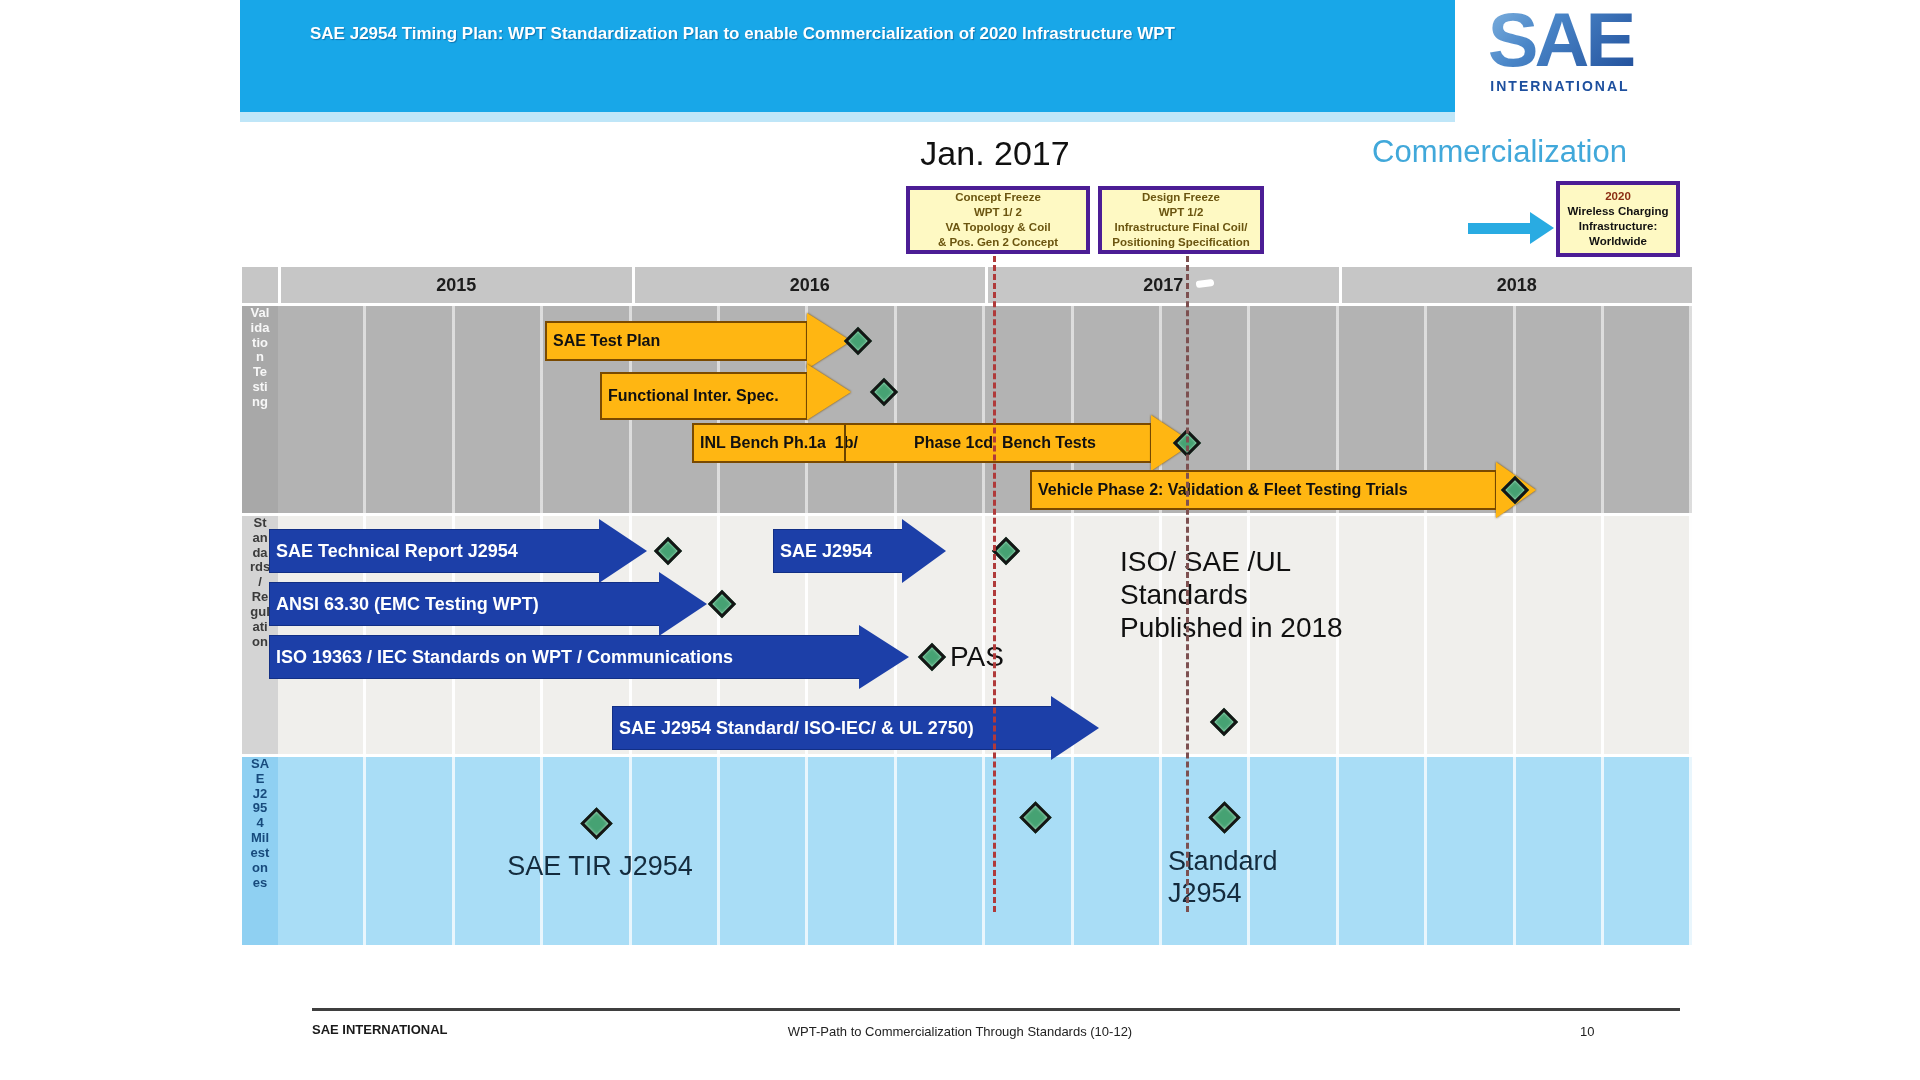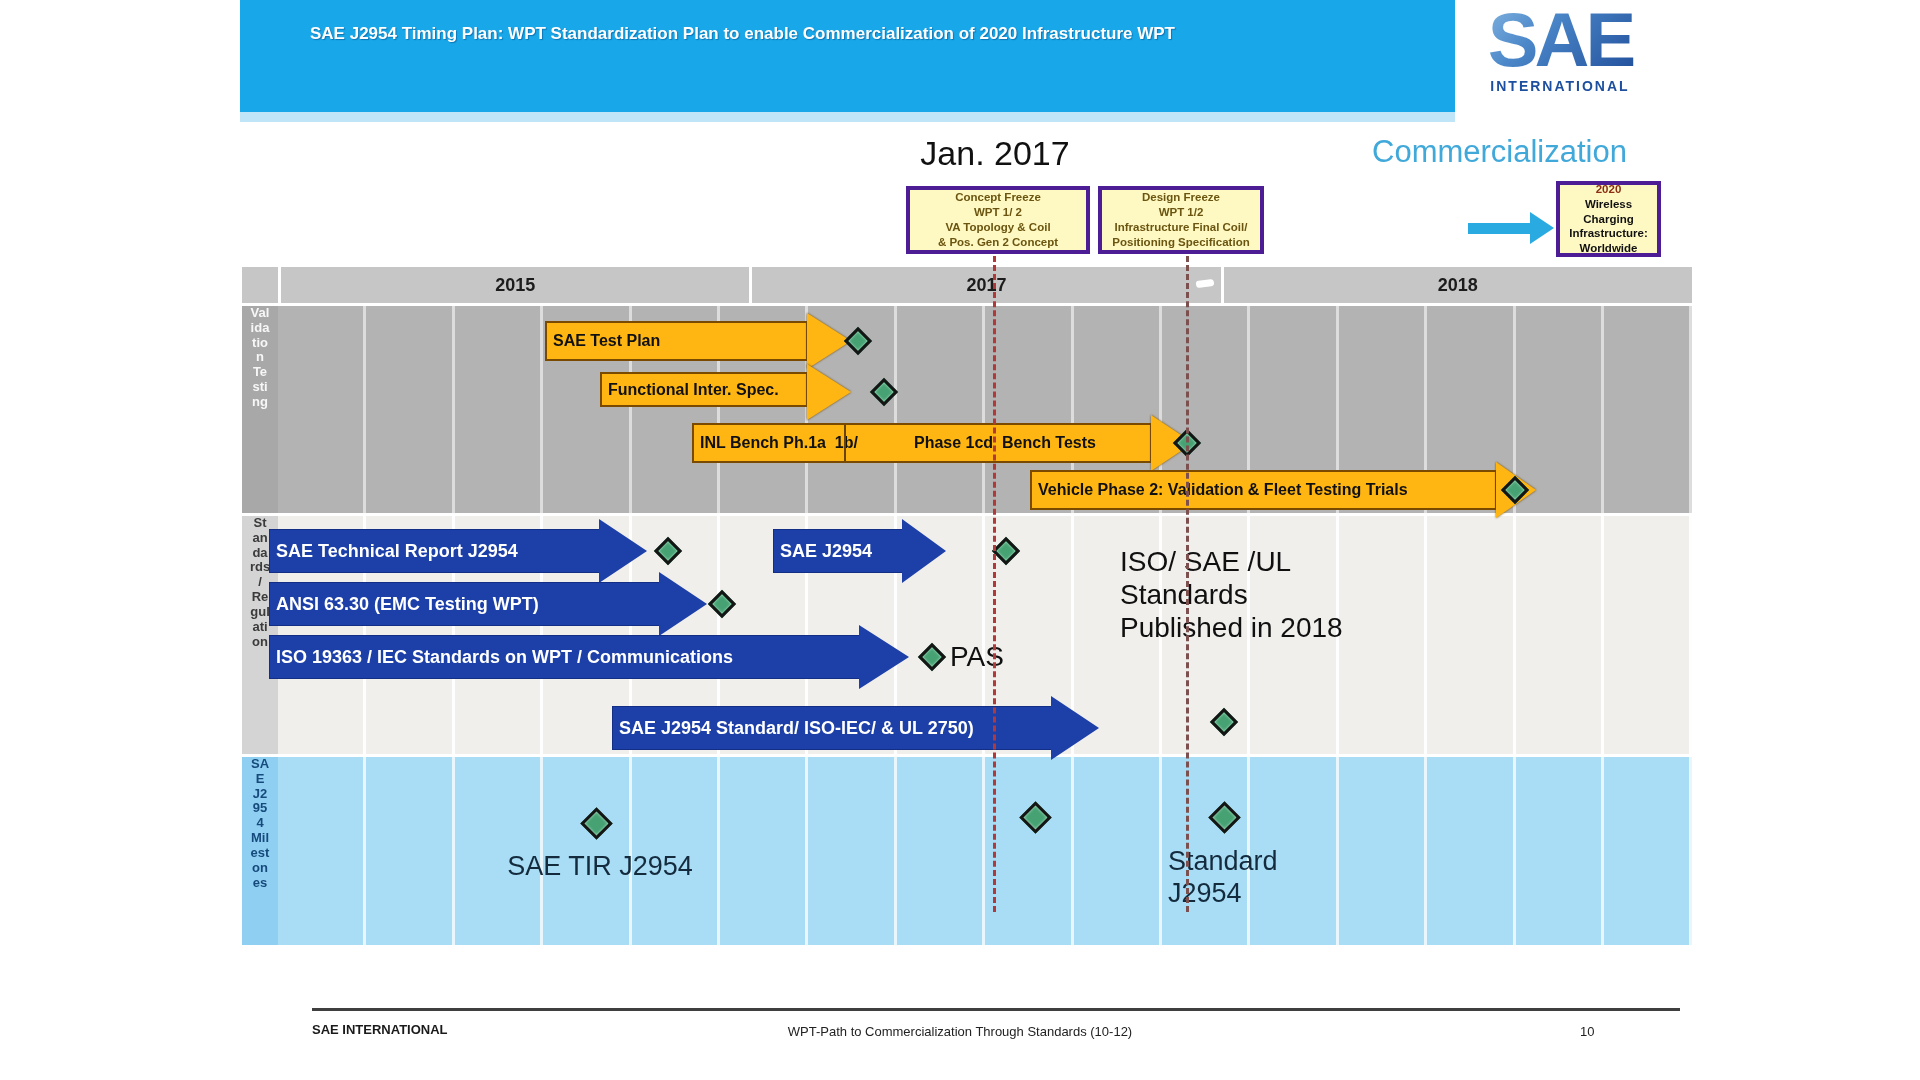--- a/index.html
+++ b/index.html
@@ -20,21 +20,21 @@
   .logo-sub{font-size:14px;font-weight:bold;color:#1d4f9e;letter-spacing:2px;margin-top:-2px;}
 
   .jan2017{left:880px;top:134px;width:230px;text-align:center;font-size:34px;color:#111;}
   .commercial{left:1372px;top:134px;font-size:31px;color:#41a8da;}
 
   .callout{background:#fef9c3;border:4px solid #4c1d95;text-align:center;
            font-size:11.5px;font-weight:bold;line-height:1.3;color:#6b5510;
            display:flex;align-items:center;justify-content:center;box-sizing:border-box;}
   .co1{left:906px;top:186px;width:184px;height:68px;}
   .co2{left:1098px;top:186px;width:166px;height:68px;}
-  .co3{left:1556px;top:181px;width:105px;height:76px;flex-direction:column;color:#111;}
+  .co3{left:1556px;top:181px;width:124px;height:76px;flex-direction:column;color:#111;}
   .co3 .yr{color:#8b2e12;}
   .mini-arrow-body{left:1468px;top:223px;width:62px;height:11px;background:#29abe2;}
   .mini-arrow-tip{left:1530px;top:212px;width:0;height:0;border-top:16px solid transparent;
                   border-bottom:16px solid transparent;border-left:24px solid #29abe2;}
 
   
   .year-band{left:242px;top:267px;width:1450px;height:36px;display:flex;gap:3px;}
   .year-stub{width:36px;background:#c6c6c6;}
   .year-cell{flex:1;background:#c6c6c6;display:flex;align-items:center;justify-content:center;
              font-size:18px;font-weight:bold;color:#1c1c1c;}
@@ -111,20 +111,21 @@
   <div class="abs callout co3">
     <div class="yr">2020</div>
     <div class="pre">Wireless Charging
 Infrastructure:
 Worldwide</div>
   </div>
 
   <div class="abs year-band">
     <div class="year-stub"></div>
     <div class="year-cell">2015</div>
+    <div class="year-cell">2016</div>
     <div class="year-cell">2017</div>
     <div class="year-cell">2018</div>
   </div>
   <div class="abs band-artifact"></div>
 
   <div class="abs row-stub stub-validation pre">Val
 ida
 tio
 n
 Te
@@ -150,21 +151,21 @@
 est
 on
 es</div>
   <div class="abs plot plot-milestones"></div>
 
   <div class="abs harrow oarrow" style="left:545px;top:313px;">
     <div class="bar" style="left:0;top:8px;height:40px;width:263px;">SAE Test Plan</div>
     <div class="tip" style="left:262px;top:0;"></div>
   </div>
   <div class="abs harrow oarrow" style="left:600px;top:364px;">
-    <div class="bar" style="left:0;top:8px;height:35px;width:208px;">Functional Inter. Spec.</div>
+    <div class="bar" style="left:0;top:8px;height:48px;width:208px;">Functional Inter. Spec.</div>
     <div class="tip" style="left:207px;top:0;"></div>
   </div>
   <div class="abs harrow oarrow" style="left:692px;top:415px;">
     <div class="bar" style="left:0;top:8px;height:40px;width:460px;">
       <span>INL Bench Ph.1a  1b/</span>
       <span style="width:56px;display:inline-block;"></span>
       <span>Phase 1cd  Bench Tests</span>
       <div class="inl-div" style="left:150px;"></div>
     </div>
     <div class="tip" style="left:459px;top:0;border-left-width:42px;"></div>

